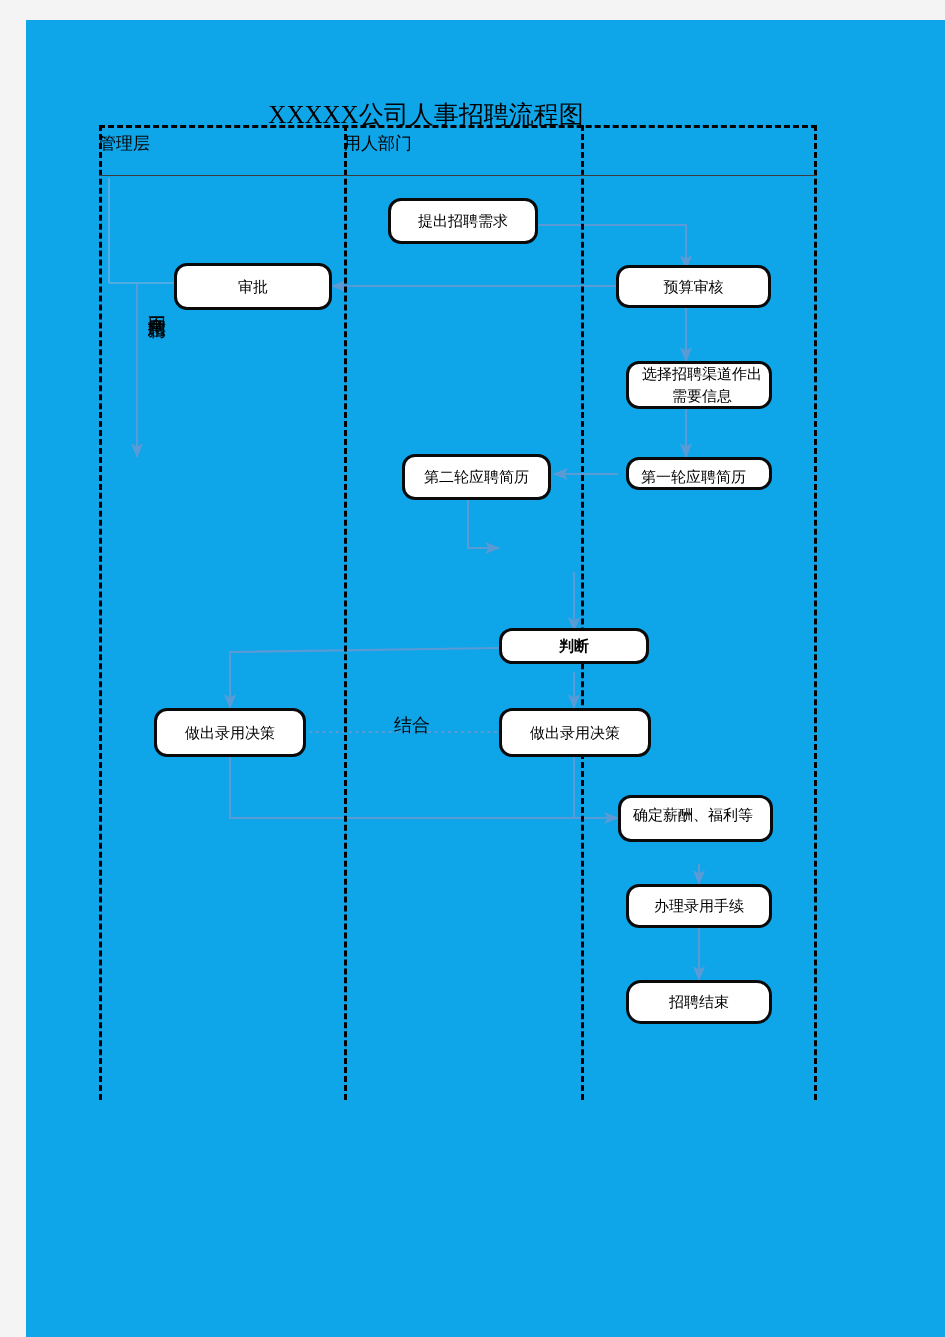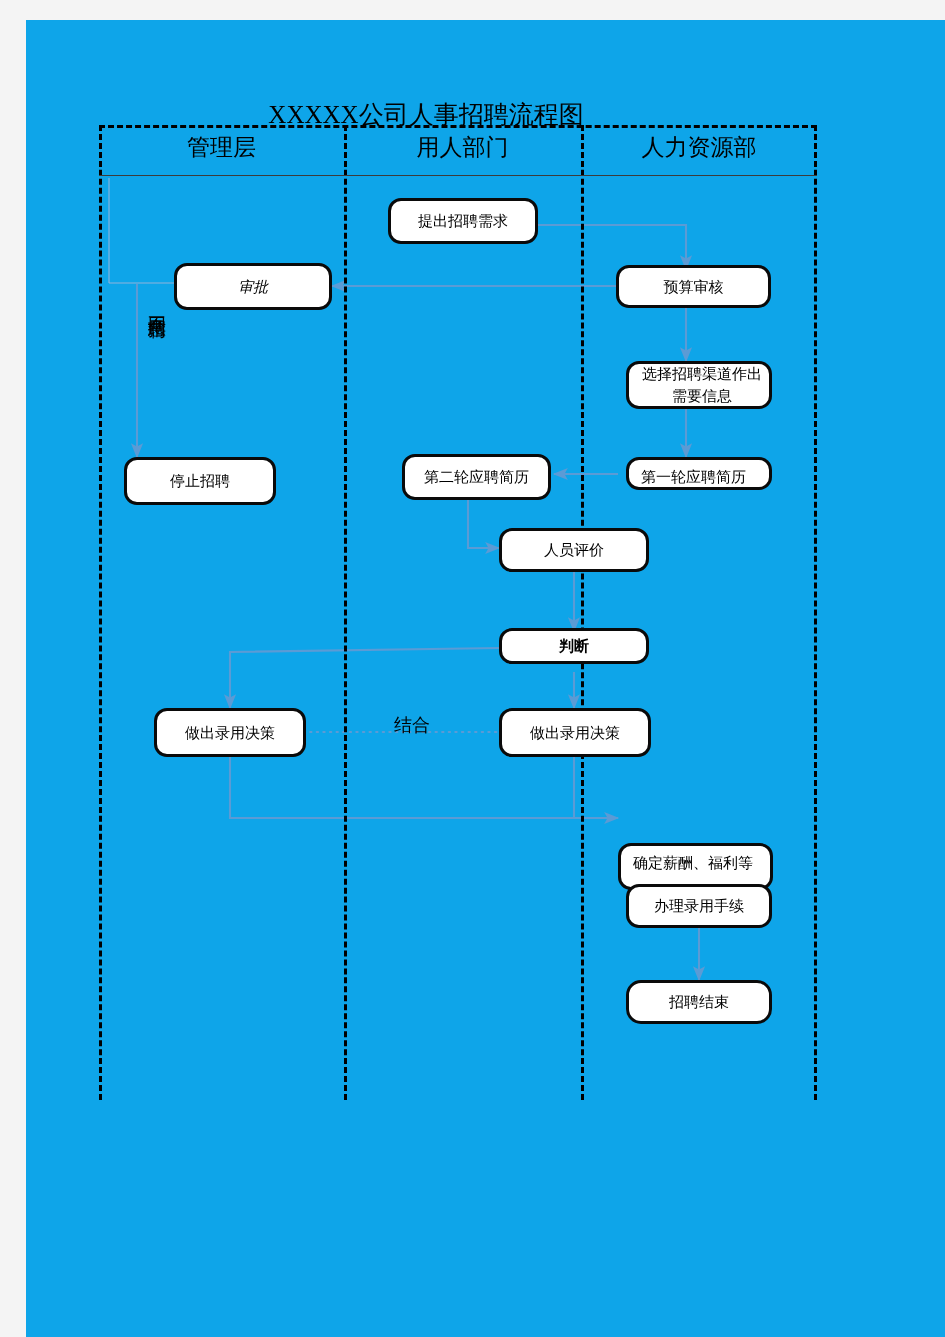--- a/index.html
+++ b/index.html
@@ -66,23 +66,23 @@
     left: 73px;
     top: 155px;
     width: 718px;
     height: 0;
     border-top: 1.4px solid #3c3c3c;
   }
   .lane-header {
     position: absolute;
     top: 112px;
     font-family: "Liberation Serif", serif;
-    font-size: 23px;
-    color: #000;
-    text-align: center;
+    font-size: 17px;
+    color: #000;
+    text-align: left;
     white-space: nowrap;
   }
   #header-0 { left: 73px;  width: 245px; }
   #header-1 { left: 318px; width: 237px; }
   #header-2 { left: 555px; width: 236px; }
 
   
   .node {
     position: absolute;
     box-sizing: border-box;
@@ -188,67 +188,60 @@
 
   <div id="title">XXXXX公司人事招聘流程图</div>
 
   <div class="lane-frame"></div>
   <div class="lane-divider" id="divider-1"></div>
   <div class="lane-divider" id="divider-2"></div>
   <div class="header-rule"></div>
 
   <div class="lane-header" id="header-0">管理层</div>
   <div class="lane-header" id="header-1">用人部门</div>
-  <div class="lane-header" id="header-2">人力资源部</div>
 
   <div class="node center" style="left:362px; top:178px; width:150px; height:46px;">
     <span class="txt">提出招聘需求</span>
   </div>
 
   <div class="node center" style="left:590px; top:245px; width:155px; height:43px;">
     <span class="txt">预算审核</span>
   </div>
 
-  <div class="node center" style="left:148px; top:243px; width:158px; height:47px;font-style:italic;">
+  <div class="node center" style="left:148px; top:243px; width:158px; height:47px;">
     <span class="txt">审批</span>
   </div>
 
-  <div class="node center" style="left:98px; top:437px; width:152px; height:48px;">
-    <span class="txt">停止招聘</span>
-  </div>
 
   <div class="node two-line" style="left:600px; top:341px; width:146px; height:48px;">
     <span class="txt">选择招聘渠道作出需要信息</span>
   </div>
 
   <div class="node overflow" style="left:600px; top:437px; width:146px; height:33px; overflow:visible;">
     <span class="txt">第一轮应聘简历</span>
   </div>
 
   <div class="node center" style="left:376px; top:434px; width:149px; height:46px;">
     <span class="txt">第二轮应聘简历</span>
   </div>
 
-  <div class="node center" style="left:473px; top:508px; width:150px; height:44px;">
-    <span class="txt">人员评价</span>
-  </div>
 
   <div class="node center" style="left:473px; top:608px; width:150px; height:36px;font-weight:bold;">
     <span class="txt">判断</span>
   </div>
 
   <div class="node center" style="left:128px; top:688px; width:152px; height:49px;">
     <span class="txt">做出录用决策</span>
   </div>
 
   <div class="node center" style="left:473px; top:688px; width:152px; height:49px;">
     <span class="txt">做出录用决策</span>
   </div>
 
-  <div class="node overflow" style="left:592px; top:775px; width:155px; height:47px; overflow:visible;margin-top:48px;">
+  <div class="node overflow" style="left:592px; top:775px; width:155px; height:47px; overflow:visible;">
     <span class="txt">确定薪酬、福利等</span>
   </div>
 
   <div class="node center" style="left:600px; top:864px; width:146px; height:44px;">
     <span class="txt">办理录用手续</span>
   </div>
 
   <div class="node center" style="left:600px; top:960px; width:146px; height:44px;border-radius:15px;">
     <span class="txt">招聘结束</span>
   </div>

